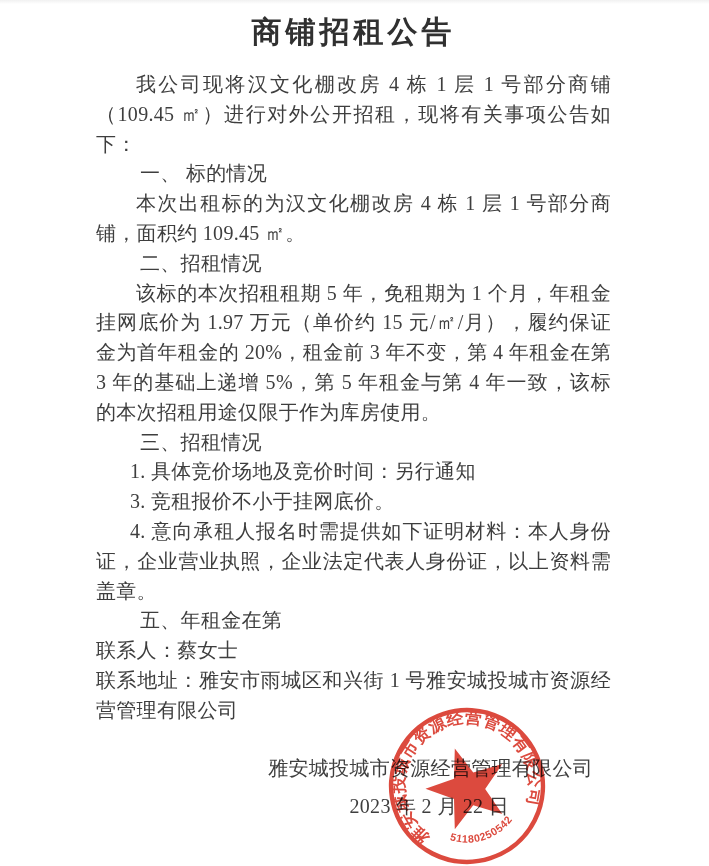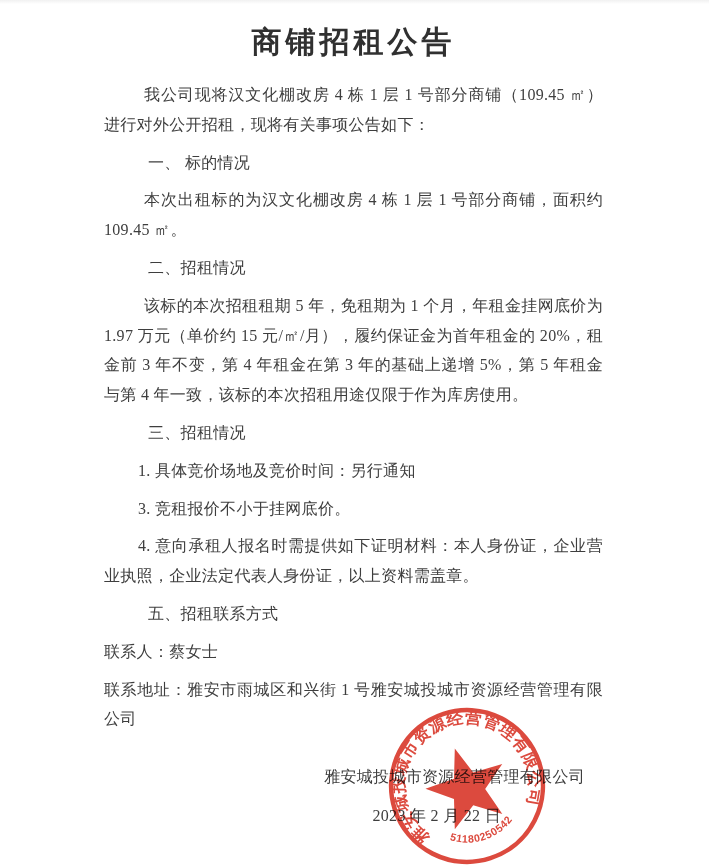--- a/index.html
+++ b/index.html
@@ -14,34 +14,34 @@
     overflow: hidden;
     font-family: "Liberation Serif", "DejaVu Serif", serif;
     color: #3e3e3e;
   }
   .page {
     position: relative;
     width: 709px;
     height: 716px;
     box-sizing: border-box;
     background: linear-gradient(#f1f1f1, #ffffff 4px);
-    padding: 14px 98px 0 96px;
+    padding: 4px 98px 0 96px;
   }
   .doc-title {
     font-size: 30px;
     font-weight: 600;
     letter-spacing: 4px;
     text-align: center;
     color: #303030;
     margin: 8px 0 18px 0;
     line-height: 40px;
   }
   p {
-    margin: 8px;
-    font-size: 16px;
+    margin: 0;
+    font-size: 20px;
     line-height: 29.8px;
     letter-spacing: 0.3px;
     text-align: justify;
   }
   p.indent  { text-indent: 40px; }
   p.heading { text-indent: 44px; }
   p.list    { text-indent: 34px; }
   .signature-block { margin-top: 28px; }
   .sig-company {
     text-align: right;
@@ -83,21 +83,21 @@
 
   <p class="indent">我公司现将汉文化棚改房 4 栋 1 层 1 号部分商铺（109.45 ㎡）进行对外公开招租，现将有关事项公告如下：</p>
   <p class="heading">一、 标的情况</p>
   <p class="indent">本次出租标的为汉文化棚改房 4 栋 1 层 1 号部分商铺，面积约 109.45 ㎡。</p>
   <p class="heading">二、招租情况</p>
   <p class="indent">该标的本次招租租期 5 年，免租期为 1 个月，年租金挂网底价为 1.97 万元（单价约 15 元/㎡/月），履约保证金为首年租金的 20%，租金前 3 年不变，第 4 年租金在第 3 年的基础上递增 5%，第 5 年租金与第 4 年一致，该标的本次招租用途仅限于作为库房使用。</p>
   <p class="heading">三、招租情况</p>
   <p class="list">1. 具体竞价场地及竞价时间：另行通知</p>
   <p class="list">3. 竞租报价不小于挂网底价。</p>
   <p class="list">4. 意向承租人报名时需提供如下证明材料：本人身份证，企业营业执照，企业法定代表人身份证，以上资料需盖章。</p>
-  <p class="heading">五、招租联系方式</p>
+  <p class="heading">五、年租金在第</p>
   <p>联系人：蔡女士</p>
   <p>联系地址：雅安市雨城区和兴街 1 号雅安城投城市资源经营管理有限公司</p>
 
   <div class="signature-block">
     <p class="sig-company">雅安城投城市资源经营管理有限公司</p>
     <p class="sig-date">2023 年 2 月 22 日</p>
   </div>
 
   <div class="seal">
     <svg width="172" height="172" viewBox="0 0 170 170">

